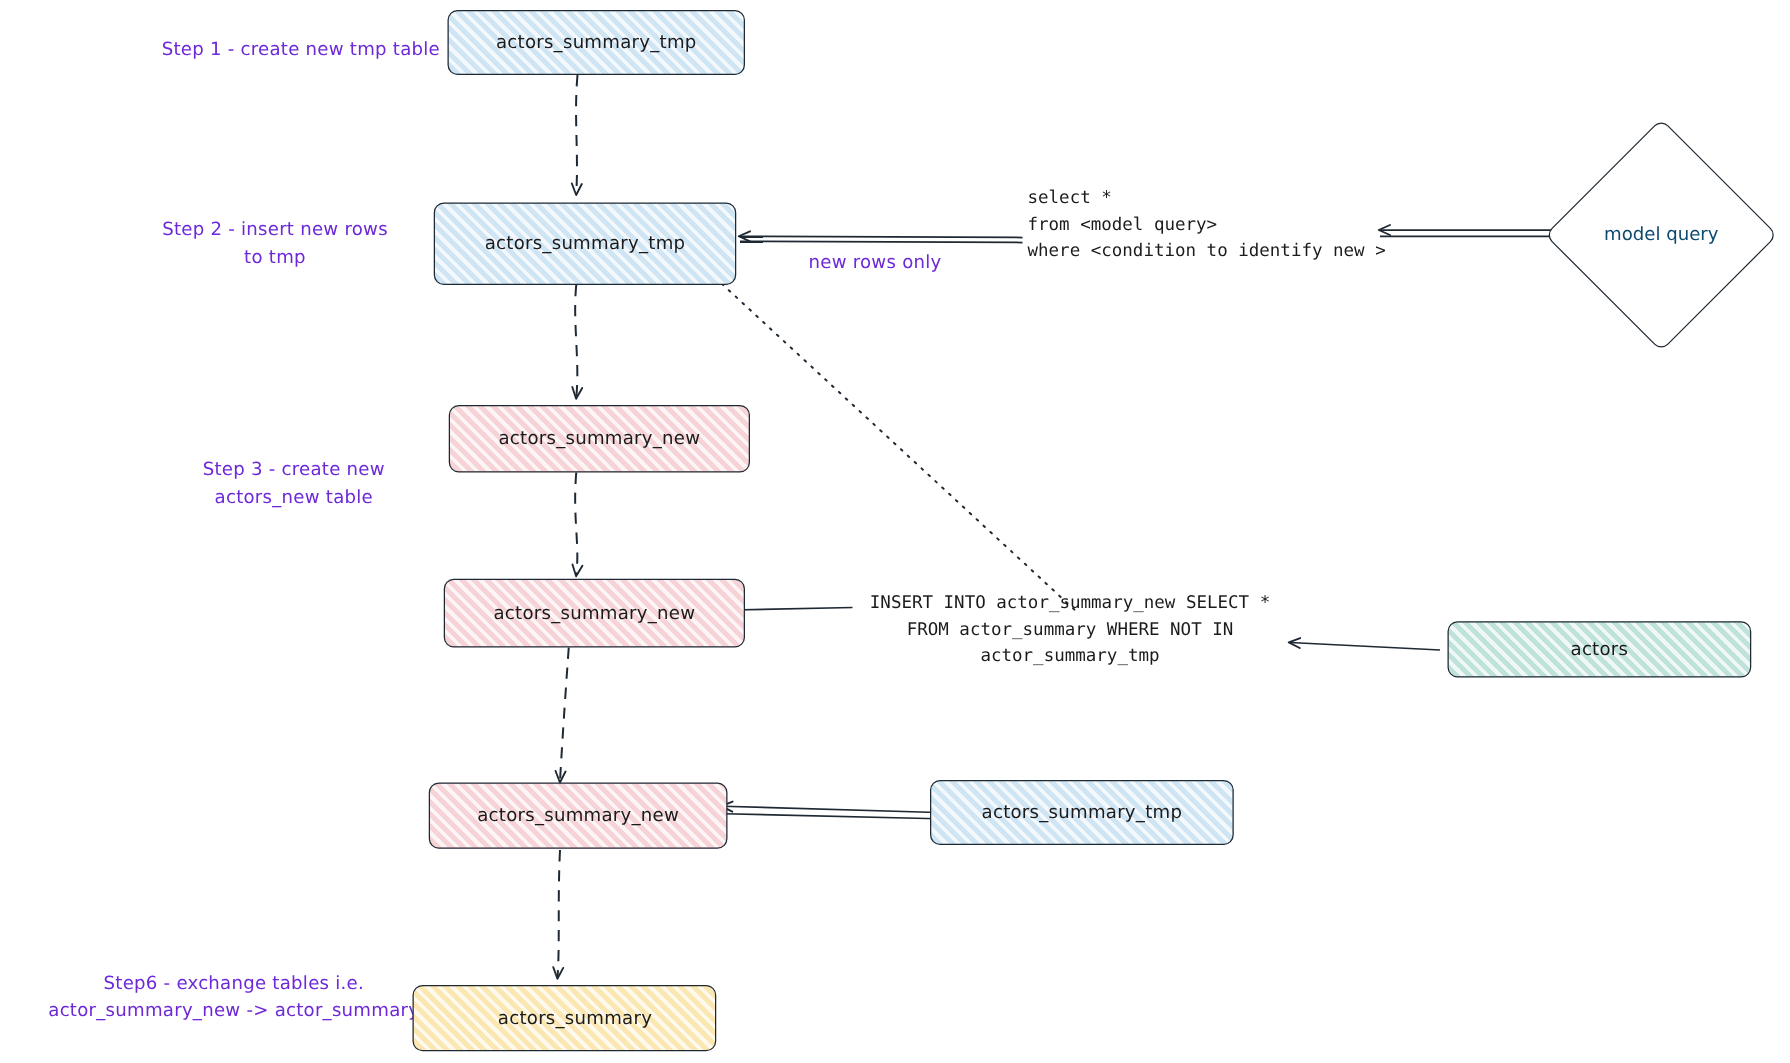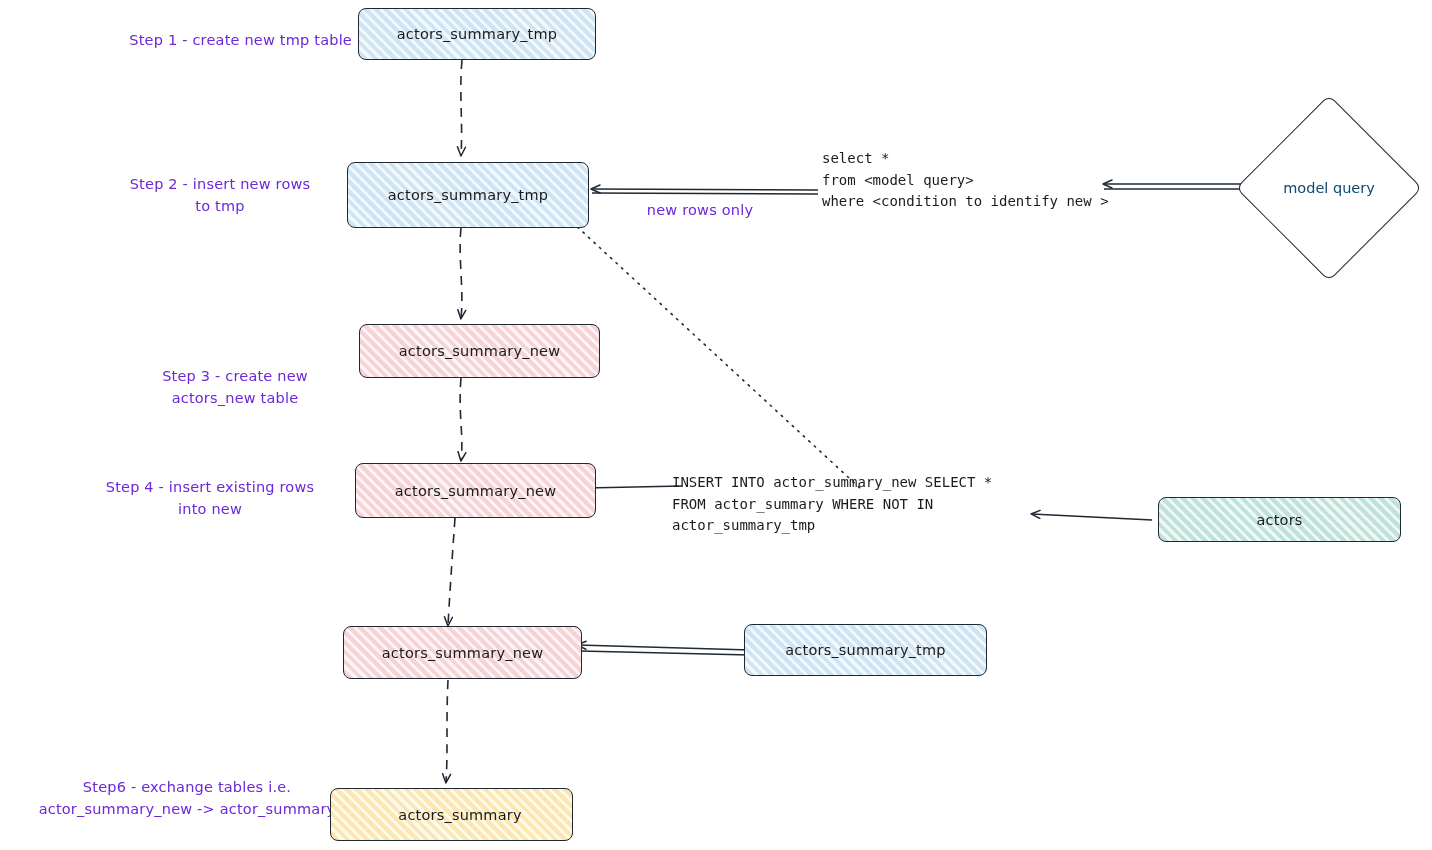--- a/index.html
+++ b/index.html
@@ -83,21 +83,21 @@
   }
   .label.right {
     text-align: right;
   }
   .sql {
     position: absolute;
     font-family: "DejaVu Sans Mono", monospace;
     font-size: 14px;
     color: #1b1b1b;
     line-height: 1.55;
-    text-align: left;
+    text-align: center;
     white-space: pre-line;
   }
   .sql.left {
     text-align: left;
   }
 </style>
 </head>
 <body>
 
 <div id="canvas">
@@ -133,22 +133,20 @@
 
     <path d="M750,650 L578,645" fill="none" stroke="#1f2933" stroke-width="1.4" marker-end="url(#arrow)"></path>
     <path d="M750,655 L580,651" fill="none" stroke="#1f2933" stroke-width="1.4"></path>
   </svg>
 
   <div class="label right" style="left:90px; top:30px; width:262px;">Step 1 - create new tmp table</div>
   <div class="label" style="left:100px; top:174px; width:240px;">Step 2 - insert new rows
 to tmp</div>
   <div class="label" style="left:120px; top:333px; width:230px;margin-top:33px;">Step 3 - create new
 actors_new table</div>
-  <div class="label" style="left:70px; top:477px; width:280px;">Step 4 - insert existing rows
-into new</div>
   <div class="label" style="left:6px; top:777px; width:330px;margin-left:16px;">Step6 - exchange tables i.e.
 actor_summary_new -&gt; actor_summary</div>
 
   <div class="node blue" style="left:358px; top:8px; width:238px; height:52px;">actors_summary_tmp</div>
   <div class="node blue" style="left:347px; top:162px; width:242px; height:66px;">actors_summary_tmp</div>
   <div class="node red" style="left:347px; top:324px; width:241px; height:54px;">actors_summary_new</div>
   <div class="node red" style="left:343px; top:463px; width:241px; height:55px;">actors_summary_new</div>
   <div class="node red" style="left:331px; top:626px; width:239px; height:53px;">actors_summary_new</div>
   <div class="node yellow" style="left:330px; top:788px; width:243px; height:53px;">actors_summary</div>
   <div class="node blue" style="left:744px; top:624px; width:243px; height:52px;">actors_summary_tmp</div>

